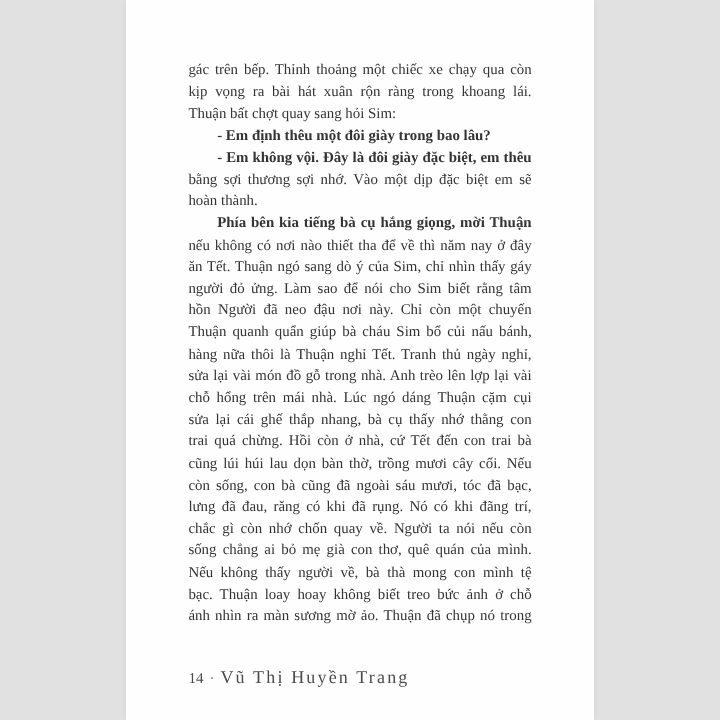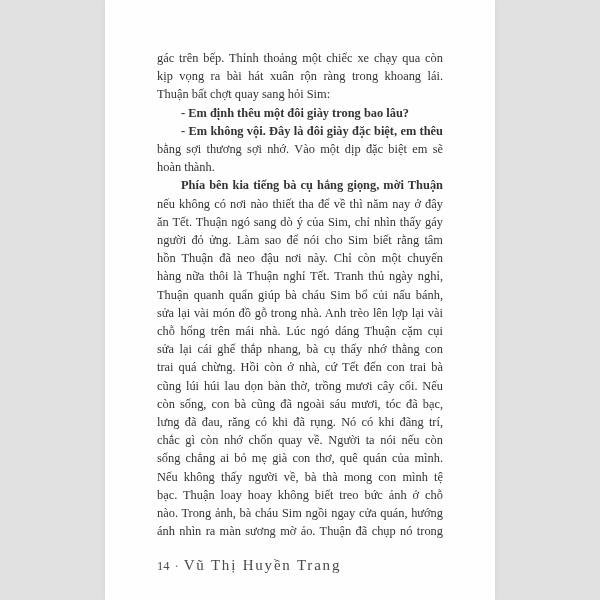--- a/index.html
+++ b/index.html
@@ -74,34 +74,33 @@
       <div class="line">kịp vọng ra bài hát xuân rộn ràng trong khoang lái.</div>
       <div class="line end">Thuận bất chợt quay sang hỏi Sim:</div>
       <div class="line indent end">- Em định thêu một đôi giày trong bao lâu?</div>
       <div class="line indent">- Em không vội. Đây là đôi giày đặc biệt, em thêu</div>
       <div class="line">bằng sợi thương sợi nhớ. Vào một dịp đặc biệt em sẽ</div>
       <div class="line end">hoàn thành.</div>
       <div class="line indent">Phía bên kia tiếng bà cụ hắng giọng, mời Thuận</div>
       <div class="line">nếu không có nơi nào thiết tha để về thì năm nay ở đây</div>
       <div class="line">ăn Tết. Thuận ngó sang dò ý của Sim, chỉ nhìn thấy gáy</div>
       <div class="line">người đỏ ửng. Làm sao để nói cho Sim biết rằng tâm</div>
-      <div class="line">hồn Thuận đã neo đậu nơi này. Chỉ còn một chuyến</div>
+      <div class="line">hồn Người đã neo đậu nơi này. Chỉ còn một chuyến</div>
+      <div class="line">Thuận quanh quẩn giúp bà cháu Sim bổ củi nấu bánh,</div>
       <div class="line">hàng nữa thôi là Thuận nghỉ Tết. Tranh thủ ngày nghỉ,</div>
-      <div class="line">Thuận quanh quẩn giúp bà cháu Sim bổ củi nấu bánh,</div>
       <div class="line">sửa lại vài món đồ gỗ trong nhà. Anh trèo lên lợp lại vài</div>
       <div class="line">chỗ hổng trên mái nhà. Lúc ngó dáng Thuận cặm cụi</div>
       <div class="line">sửa lại cái ghế thắp nhang, bà cụ thấy nhớ thằng con</div>
       <div class="line">trai quá chừng. Hồi còn ở nhà, cứ Tết đến con trai bà</div>
       <div class="line">cũng lúi húi lau dọn bàn thờ, trồng mươi cây cối. Nếu</div>
       <div class="line">còn sống, con bà cũng đã ngoài sáu mươi, tóc đã bạc,</div>
       <div class="line">lưng đã đau, răng có khi đã rụng. Nó có khi đãng trí,</div>
       <div class="line">chắc gì còn nhớ chốn quay về. Người ta nói nếu còn</div>
       <div class="line">sống chẳng ai bỏ mẹ già con thơ, quê quán của mình.</div>
       <div class="line">Nếu không thấy người về, bà thà mong con mình tệ</div>
       <div class="line">bạc. Thuận loay hoay không biết treo bức ảnh ở chỗ</div>
-      <div class="line">nào. Trong ảnh, bà cháu Sim ngồi ngay cửa quán, hướng</div>
       <div class="line">ánh nhìn ra màn sương mờ ảo. Thuận đã chụp nó trong</div>
     </div>
     <div class="footer">
       <span>14</span><span class="sep">·</span><span class="author">Vũ Thị Huyền Trang</span>
     </div>
   </div>
 </div>
 
 </body></html>

